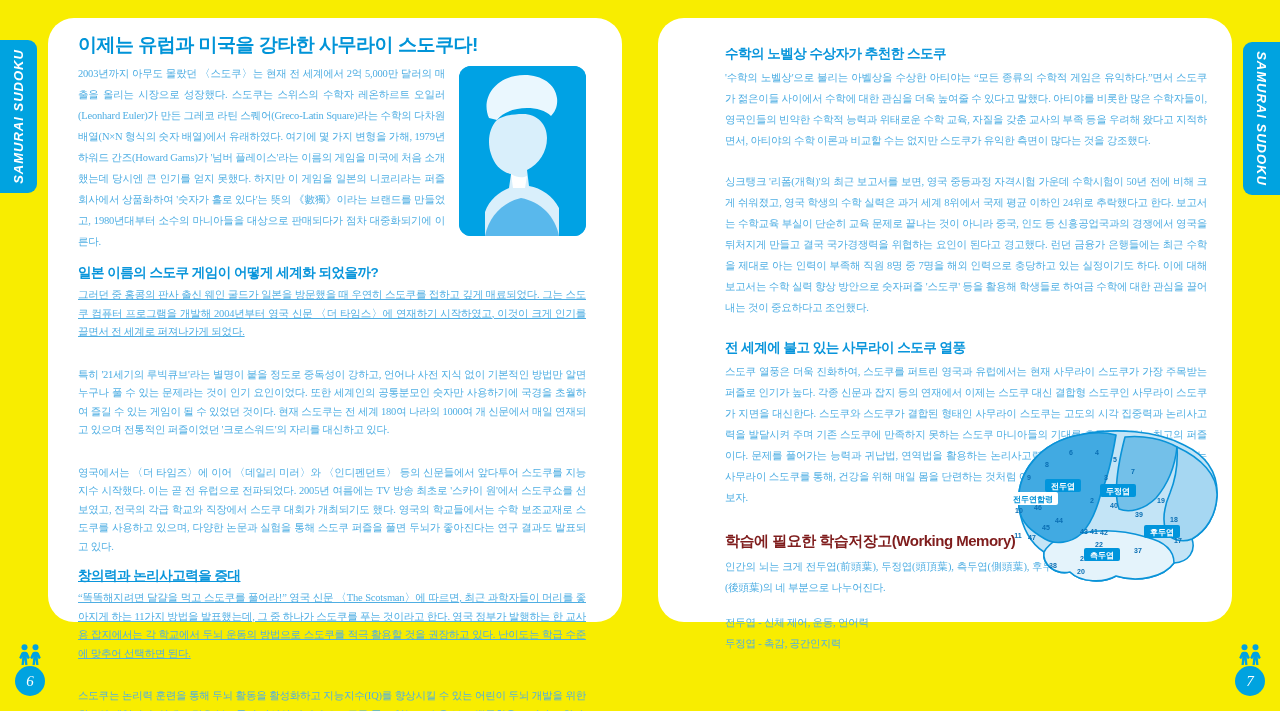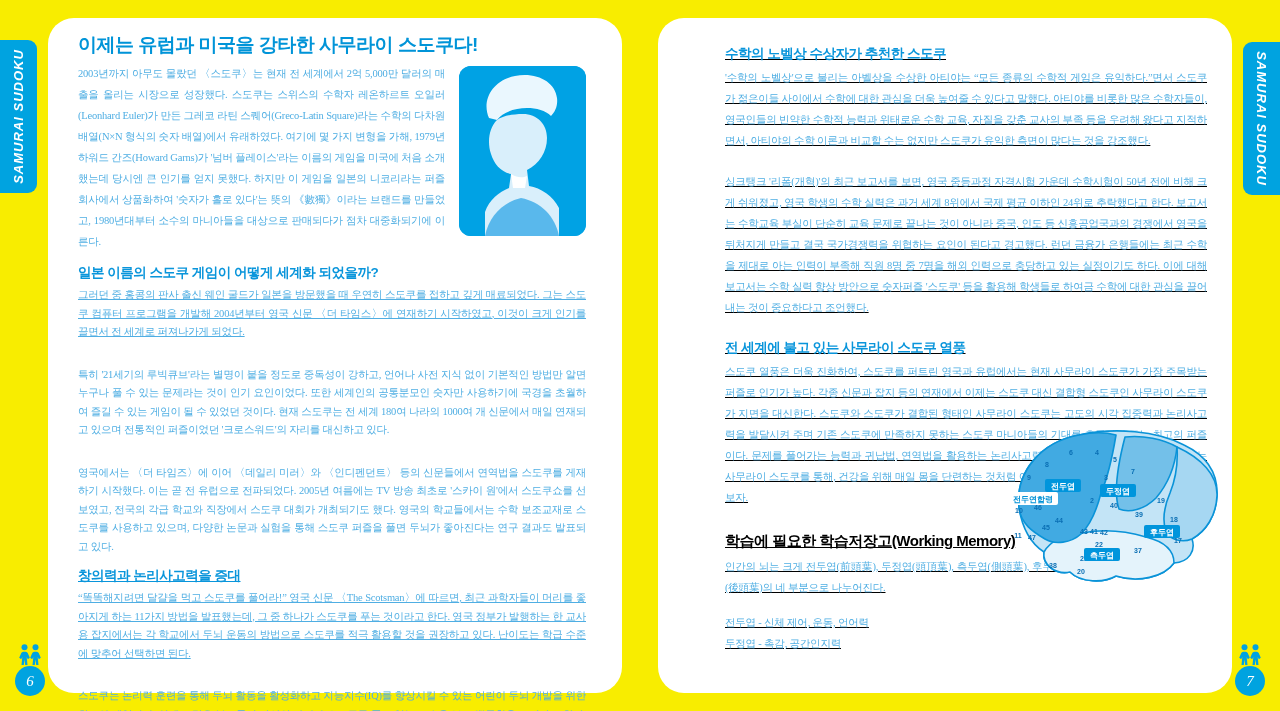--- a/index.html
+++ b/index.html
@@ -2,21 +2,21 @@
 <html><head>
 <meta charset="utf-8">
 <style>
   html,body{margin:0;padding:0;}
   body{
     width:1280px;height:711px;position:relative;overflow:hidden;
     background:#F8ED00;
     font-family:"Liberation Sans",sans-serif;
   }
   .page{
-    position:absolute;top:18px;width:574px;height:675px;
+    position:absolute;top:18px;width:574px;height:604px;
     background:#ffffff;border-radius:26px;
   }
   .page-left{left:48px;}
   .page-right{left:658px;}
 
   
   .tab{
     position:absolute;width:37px;height:153px;background:#00A3E0;
     display:flex;align-items:center;justify-content:center;z-index:5;
   }
@@ -35,21 +35,21 @@
   .marker-right{right:10px;top:644px;}
   .marker svg{display:block;margin:0 auto 1px auto;}
   .pagenum{
     width:30px;height:30px;border-radius:50%;background:#00A3E0;color:#fff;
     font:italic 15px "Liberation Serif",serif;display:flex;align-items:center;
     justify-content:center;margin:0 auto;
   }
 
   
   .inner-l{padding:15px 36px 0 30px;}
-  .inner-r{padding:28px 25px 0 67px;position:relative;height:647px;box-sizing:content-box;text-decoration:underline;}
+  .inner-r{padding:28px 25px 0 67px;position:relative;height:647px;box-sizing:content-box;}
   .h-title{
     font-size:19px;font-weight:bold;color:#0094D8;letter-spacing:-0.5px;
     line-height:24px;margin:0;
   }
   .h-sec{
     font-size:13.5px;font-weight:bold;color:#0995DB;letter-spacing:-0.5px;
     margin:0;line-height:16px;
   }
   .bp{
     font-family:"Liberation Serif","DejaVu Serif",serif;
@@ -70,21 +70,21 @@
   .mt-s3h{margin-top:12px;text-decoration:underline;}
 
   .r-p1{margin-top:5px;}
   .r-p2{margin-top:20px;}
   .r-s2h{margin-top:22px;}
   .puzzle-title{
     font-size:23px;font-weight:bold;color:#0094D8;letter-spacing:-0.5px;
     margin:28px 0 0 0;line-height:26px;
   }
   .wm-head{
-    font-size:15px;font-weight:bold;color:#000000;letter-spacing:-0.5px;
+    font-size:15px;font-weight:bold;color:#7f1d1d;letter-spacing:-0.5px;
     margin:24px 0 0 0;line-height:18px;
   }
   .wm-intro{width:338px;margin-top:6px;}
   .lobe-list{margin-top:14px;}
   .lobe-list .bp{line-height:21px;}
 
   .brain{position:absolute;left:347px;top:394px;width:232px;height:178px;}
   .brain svg{display:block;}
   .brain .num{
     font:bold 7px "Liberation Sans",sans-serif;fill:#0A6FB4;text-anchor:middle;
@@ -117,21 +117,21 @@
           <path d="M26,170 C30,150 44,136 62,132 C82,136 96,150 100,170 Z" fill="#59B8EC"></path>
           <path d="M52,108 C58,112 64,112 68,110 L66,122 L54,122 Z" fill="#FFFFFF"></path>
         </svg>
       </div>
       <p class="bp lh21">2003년까지 아무도 몰랐던 〈스도쿠〉는 현재 전 세계에서 2억 5,000만 달러의 매출을 올리는 시장으로 성장했다. 스도쿠는 스위스의 수학자 레온하르트 오일러(Leonhard Euler)가 만든 그레코 라틴 스퀘어(Greco-Latin Square)라는 수학의 다차원 배열(N×N 형식의 숫자 배열)에서 유래하였다. 여기에 몇 가지 변형을 가해, 1979년 하워드 간즈(Howard Garns)가 '넘버 플레이스'라는 이름의 게임을 미국에 처음 소개했는데 당시엔 큰 인기를 얻지 못했다. 하지만 이 게임을 일본의 니코리라는 퍼즐회사에서 상품화하여 '숫자가 홀로 있다'는 뜻의 《數獨》이라는 브랜드를 만들었고, 1980년대부터 소수의 마니아들을 대상으로 판매되다가 점차 대중화되기에 이른다.</p>
     </div>
 
     <h2 class="h-sec mt-s2h">일본 이름의 스도쿠 게임이 어떻게 세계화 되었을까?</h2>
     <p class="bp lh18 mt-p">그러던 중 홍콩의 판사 출신 웨인 굴드가 일본을 방문했을 때 우연히 스도쿠를 접하고 깊게 매료되었다. 그는 스도쿠 컴퓨터 프로그램을 개발해 2004년부터 영국 신문 〈더 타임스〉에 연재하기 시작하였고, 이것이 크게 인기를 끌면서 전 세계로 퍼져나가게 되었다.</p>
     <p class="bp lh18">특히 '21세기의 루빅큐브'라는 별명이 붙을 정도로 중독성이 강하고, 언어나 사전 지식 없이 기본적인 방법만 알면 누구나 풀 수 있는 문제라는 것이 인기 요인이었다. 또한 세계인의 공통분모인 숫자만 사용하기에 국경을 초월하여 즐길 수 있는 게임이 될 수 있었던 것이다. 현재 스도쿠는 전 세계 180여 나라의 1000여 개 신문에서 매일 연재되고 있으며 전통적인 퍼즐이었던 '크로스워드'의 자리를 대신하고 있다.</p>
-    <p class="bp lh18">영국에서는 〈더 타임즈〉에 이어 〈데일리 미러〉와 〈인디펜던트〉 등의 신문들에서 연역법을 스도쿠를 게재하기 시작했다. 이는 곧 전 유럽으로 전파되었다. 2005년 여름에는 TV 방송 최초로 '스카이 원'에서 스도쿠쇼를 선보였고, 전국의 각급 학교와 직장에서 스도쿠 대회가 개최되기도 했다. 영국의 학교들에서는 수학 보조교재로 스도쿠를 사용하고 있으며, 다양한 논문과 실험을 통해 스도쿠 퍼즐을 풀면 두뇌가 좋아진다는 연구 결과도 발표되고 있다.</p>
+    <p class="bp lh18">영국에서는 〈더 타임즈〉에 이어 〈데일리 미러〉와 〈인디펜던트〉 등의 신문들에서 앞다투어 스도쿠를 지능지수 시작했다. 이는 곧 전 유럽으로 전파되었다. 2005년 여름에는 TV 방송 최초로 '스카이 원'에서 스도쿠쇼를 선보였고, 전국의 각급 학교와 직장에서 스도쿠 대회가 개최되기도 했다. 영국의 학교들에서는 수학 보조교재로 스도쿠를 사용하고 있으며, 다양한 논문과 실험을 통해 스도쿠 퍼즐을 풀면 두뇌가 좋아진다는 연구 결과도 발표되고 있다.</p>
 
     <h2 class="h-sec mt-s3h">창의력과 논리사고력을 증대</h2>
     <p class="bp lh18 mt-p">“똑똑해지려면 달걀을 먹고 스도쿠를 풀어라!” 영국 신문 〈The Scotsman〉에 따르면, 최근 과학자들이 머리를 좋아지게 하는 11가지 방법을 발표했는데, 그 중 하나가 스도쿠를 푸는 것이라고 한다. 영국 정부가 발행하는 한 교사용 잡지에서는 각 학교에서 두뇌 운동의 방법으로 스도쿠를 적극 활용할 것을 권장하고 있다. 난이도는 학급 수준에 맞추어 선택하면 된다.</p>
     <p class="bp lh18">스도쿠는 논리력 훈련을 통해 두뇌 활동을 활성화하고 지능지수(IQ)를 향상시킬 수 있는 어린이 두뇌 개발을 위한 최고의 게임이다. 실제로 많은 부모들이 자신의 아이가 스도쿠를 풀고 있는 모습을 보고 뿌듯함을 느낀다고 한다. 스도쿠는 시행착오를 반복하면서 문제를 해결하는 퍼즐로, 학생들의 논리적인 사고력과 창의적인 사고력을 기르는 데 많은 도움을 줄 것이다.</p>
   </div>
 </div>
 
 <div class="page page-right">
   <div class="inner-r">
     <h2 class="h-sec">수학의 노벨상 수상자가 추천한 스도쿠</h2>

